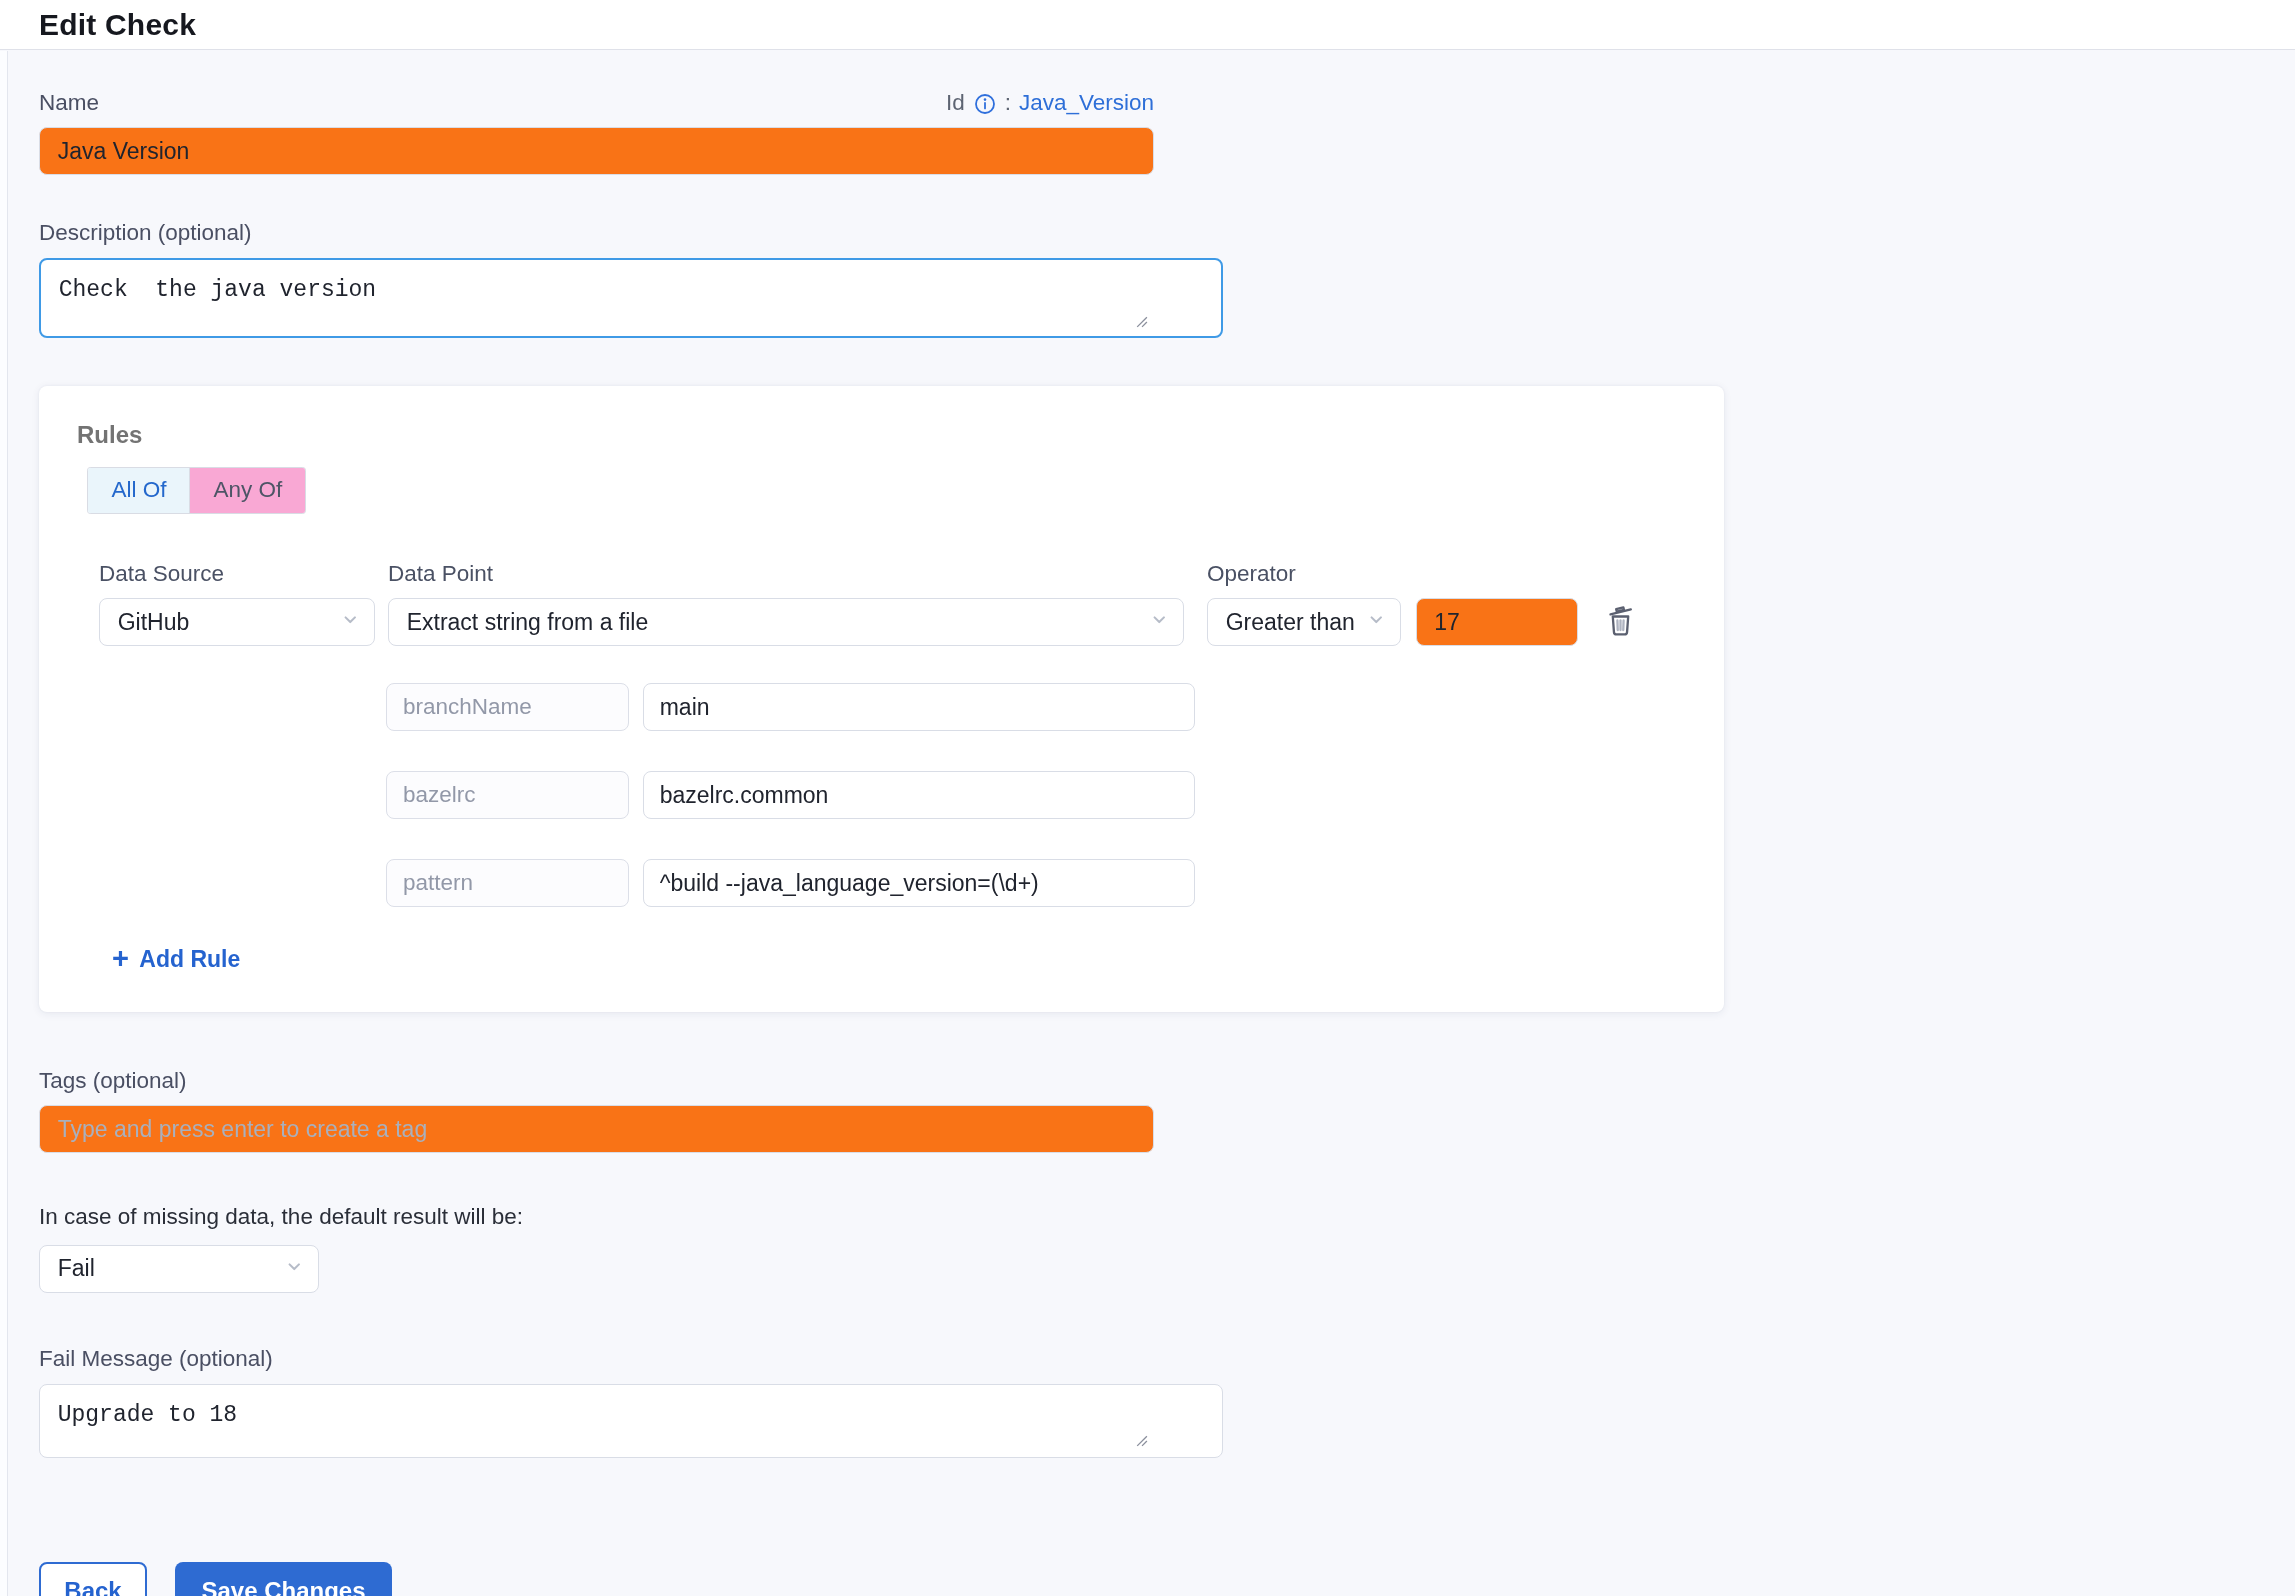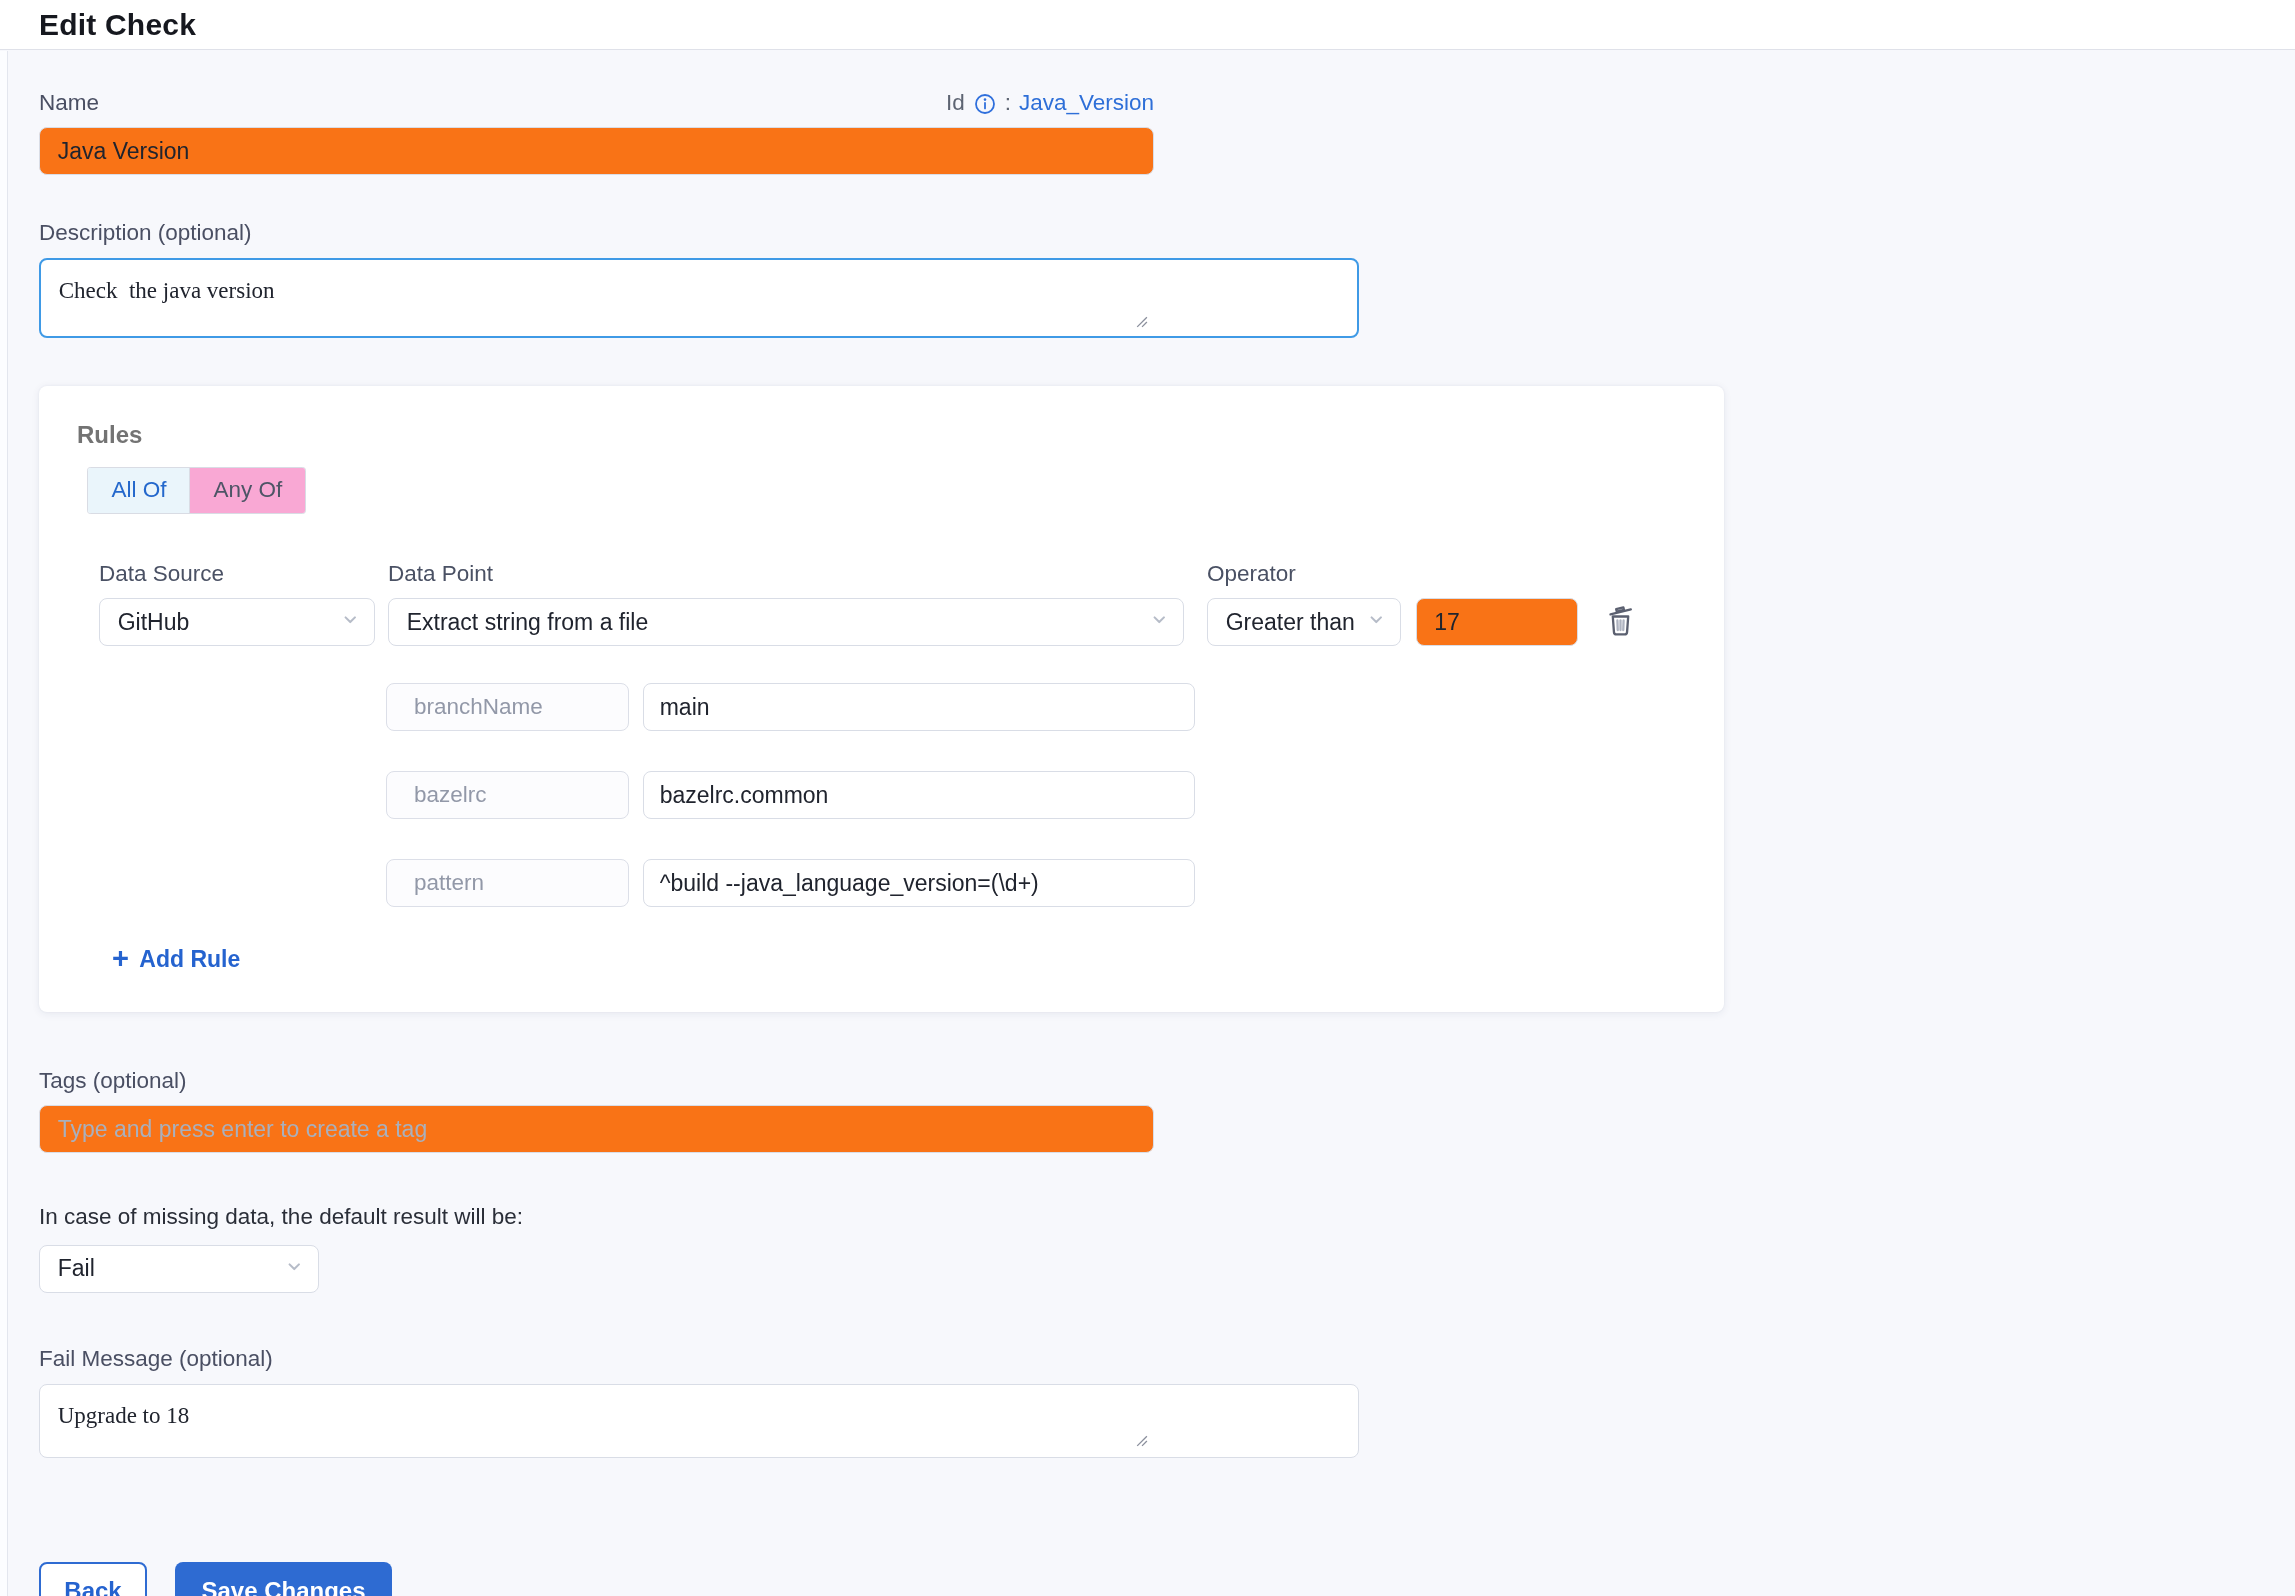--- a/index.html
+++ b/index.html
@@ -34,23 +34,23 @@
   .text-input {
     display:block; height:48px; width:1115px; background:#f97316;
     border:1.6px solid #d9dde6; border-radius:8px; padding:0 17.7px;
     font-size:23px; color:#20242e; margin-top:11.2px; outline:none;
     font-family:inherit;
   }
   .text-input::placeholder { color:#a9b0bd; }
 
   .ta-wrap { position:relative; width:1115px; margin-top:11.2px; }
   textarea {
-    display:block; width:1320px; background:#fff; resize:none; outline:none;
+    display:block; width:1184px; background:#fff; resize:none; outline:none;
     border:1.6px solid #d9dde6; border-radius:8px; padding:16px 17.7px;
-    font-size:23px; color:#20242e; font-family:Liberation Serif, serif; line-height:1.3;margin-top:12px;
+    font-size:23px; color:#20242e; font-family:Liberation Mono, monospace; line-height:1.3;margin-top:12px;
   }
   textarea.focused { border:2.4px solid #3f9ae6; }
   .grip { position:absolute; right:5.6px; bottom:7.2px; pointer-events:auto; }
 
   .mt-desc { margin-top:45px; }
 
   .card {
     margin-top:48px; width:1685px; background:#ffffff; border-radius:8px;
     box-shadow:0 1.6px 8px rgba(25,39,80,.07), 0 0 2.4px rgba(25,39,80,.06);
     padding:35px 38px 39px;
@@ -80,21 +80,21 @@
   .sel-dp { width:796px; margin-left:13px; }
   .sel-op { width:194px; margin-left:23px; }
   .operand { width:162px; margin-left:14.5px; margin-top:0; }
   .trash-btn { margin-left:21px; background:none; border:none; cursor:pointer; padding:3.2px; display:flex; }
 
   .param-row { display:flex; gap:13.7px; padding-left:309px; margin-top:40px; }
   .param-row.first { margin-top:37px; }
   .param-name {
     width:243px; height:48px; border:1.6px solid #dcdfe8; border-radius:8px;
     background:#fcfcfe; color:#9298a8; font-size:22.5px;
-    display:flex; align-items:center; padding:0 27px;
+    display:flex; align-items:center; padding:0 16px;
   }
   .param-value {
     width:552px; height:48px; border:1.6px solid #d9dde6; border-radius:8px;
     background:#fff; color:#20242e; font-size:23px; padding:12px 16px; outline:none;
     font-family:inherit; margin-top:0;
   }
 
   .add-rule {
     margin:39px 0 0 35px; display:inline-flex; align-items:center; gap:10.4px;
     border:none; background:none; color:#2563cf; font-size:23px; font-weight:600;

